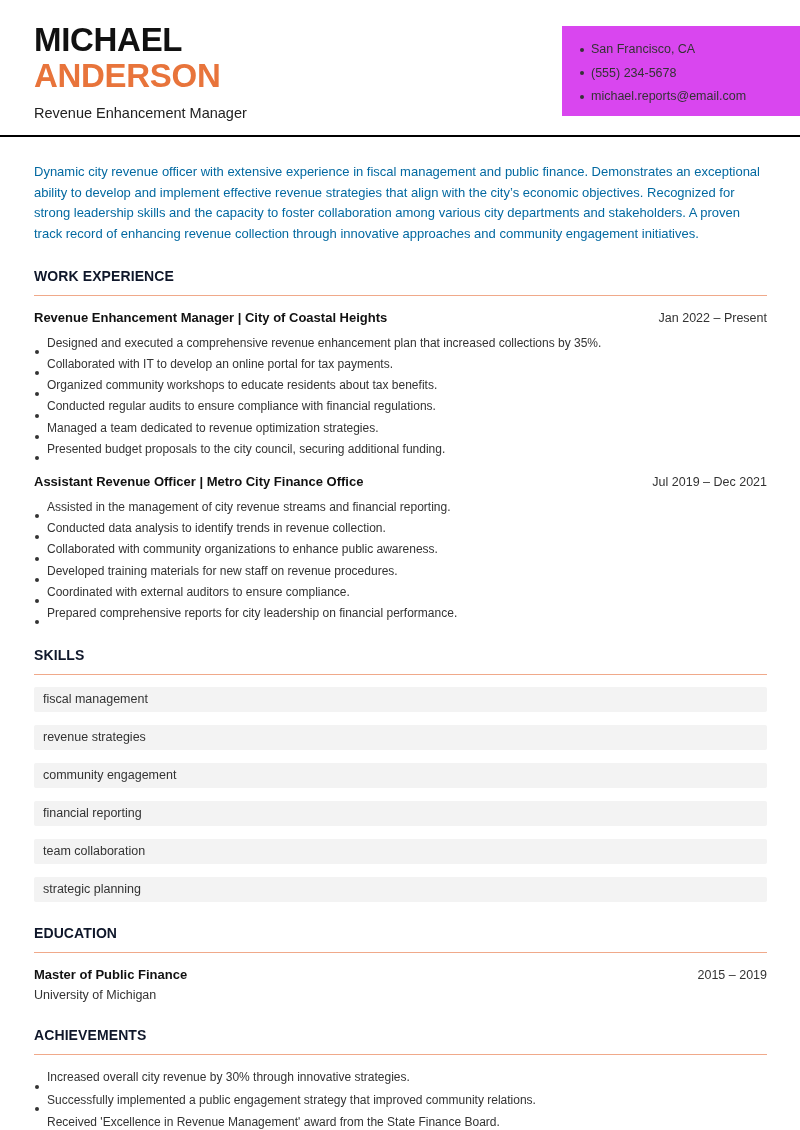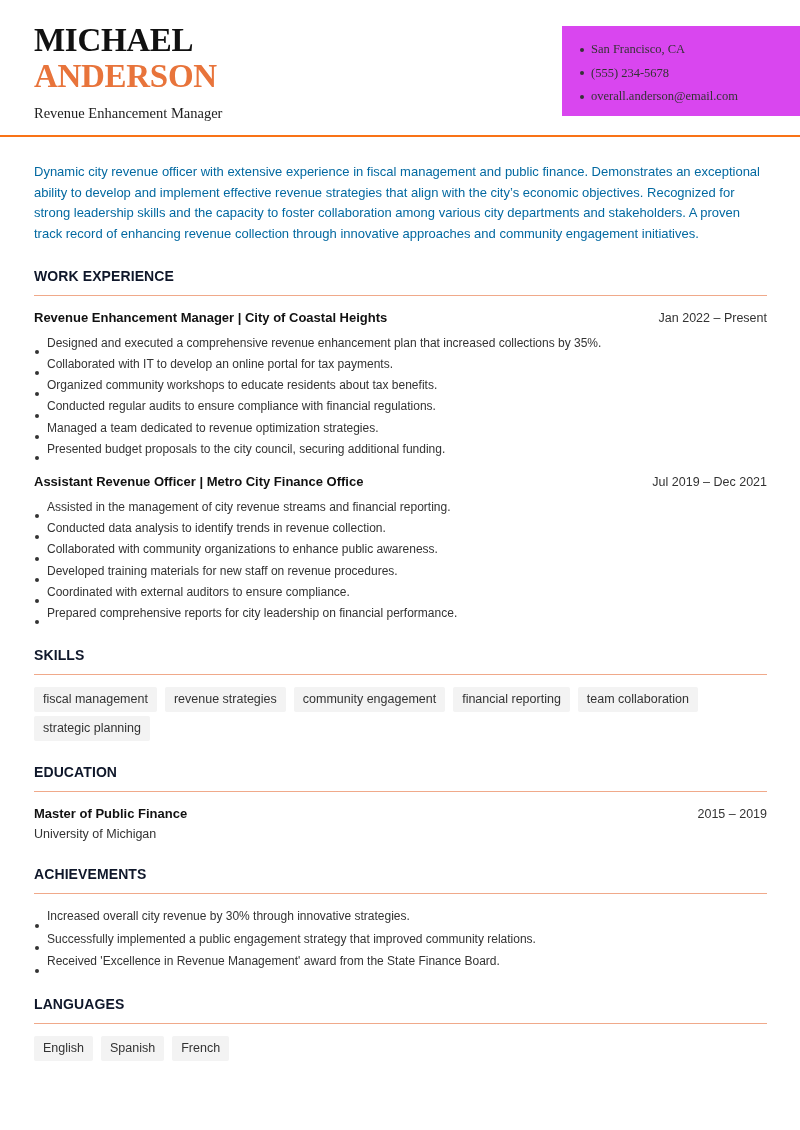--- a/index.html
+++ b/index.html
@@ -6,22 +6,21 @@
     html, body { width: 800px; height: 1130px; background: #ffffff; }
     body {
       font-family: "Liberation Sans", "DejaVu Sans", sans-serif;
       color: #333333;
       position: relative;
       overflow: hidden;
     }
     .header {
       position: relative;
       height: 137px;
-      border-bottom: 2px solid #f97316;
-      font-family: Liberation Serif, serif;
+      border-bottom: 2px solid #000000;
     }
     .name-block {
       position: absolute;
       left: 34px;
       top: 22px;
     }
     .first-name {
       font-size: 33px;
       font-weight: 700;
       color: #111111;
@@ -109,22 +108,23 @@
       font-size: 12px;
       color: #333333;
       line-height: 21.2px;
       display: flex;
       align-items: flex-end;
     }
     .bullets li .bullet { margin-left: 1px; margin-right: 8px; }
     .tags {
       display: flex;
       flex-wrap: wrap;
-      gap: 4px 8px;
+      gap: 13px 8px;
       margin-top: 12px;
+      flex-direction: column;
     }
     .tag {
       background: #f3f3f3;
       font-size: 12.5px;
       color: #333333;
       padding: 0 9px;
       height: 25px;
       line-height: 25px;
       border-radius: 2px;
     }
@@ -151,21 +151,21 @@
     <div class="contact-item">
       <span class="bullet"></span>
       <span>San Francisco, CA</span>
     </div>
     <div class="contact-item">
       <span class="bullet"></span>
       <span>(555) 234-5678</span>
     </div>
     <div class="contact-item">
       <span class="bullet"></span>
-      <span>overall.anderson@email.com</span>
+      <span>michael.reports@email.com</span>
     </div>
   </div>
 </div>
 
 <div class="content">
   <p class="summary">Dynamic city revenue officer with extensive experience in fiscal management and public finance. Demonstrates an exceptional ability to develop and implement effective revenue strategies that align with the city’s economic objectives. Recognized for strong leadership skills and the capacity to foster collaboration among various city departments and stakeholders. A proven track record of enhancing revenue collection through innovative approaches and community engagement initiatives.</p>
 
   <div class="section">
     <div class="section-title">WORK EXPERIENCE</div>
 

